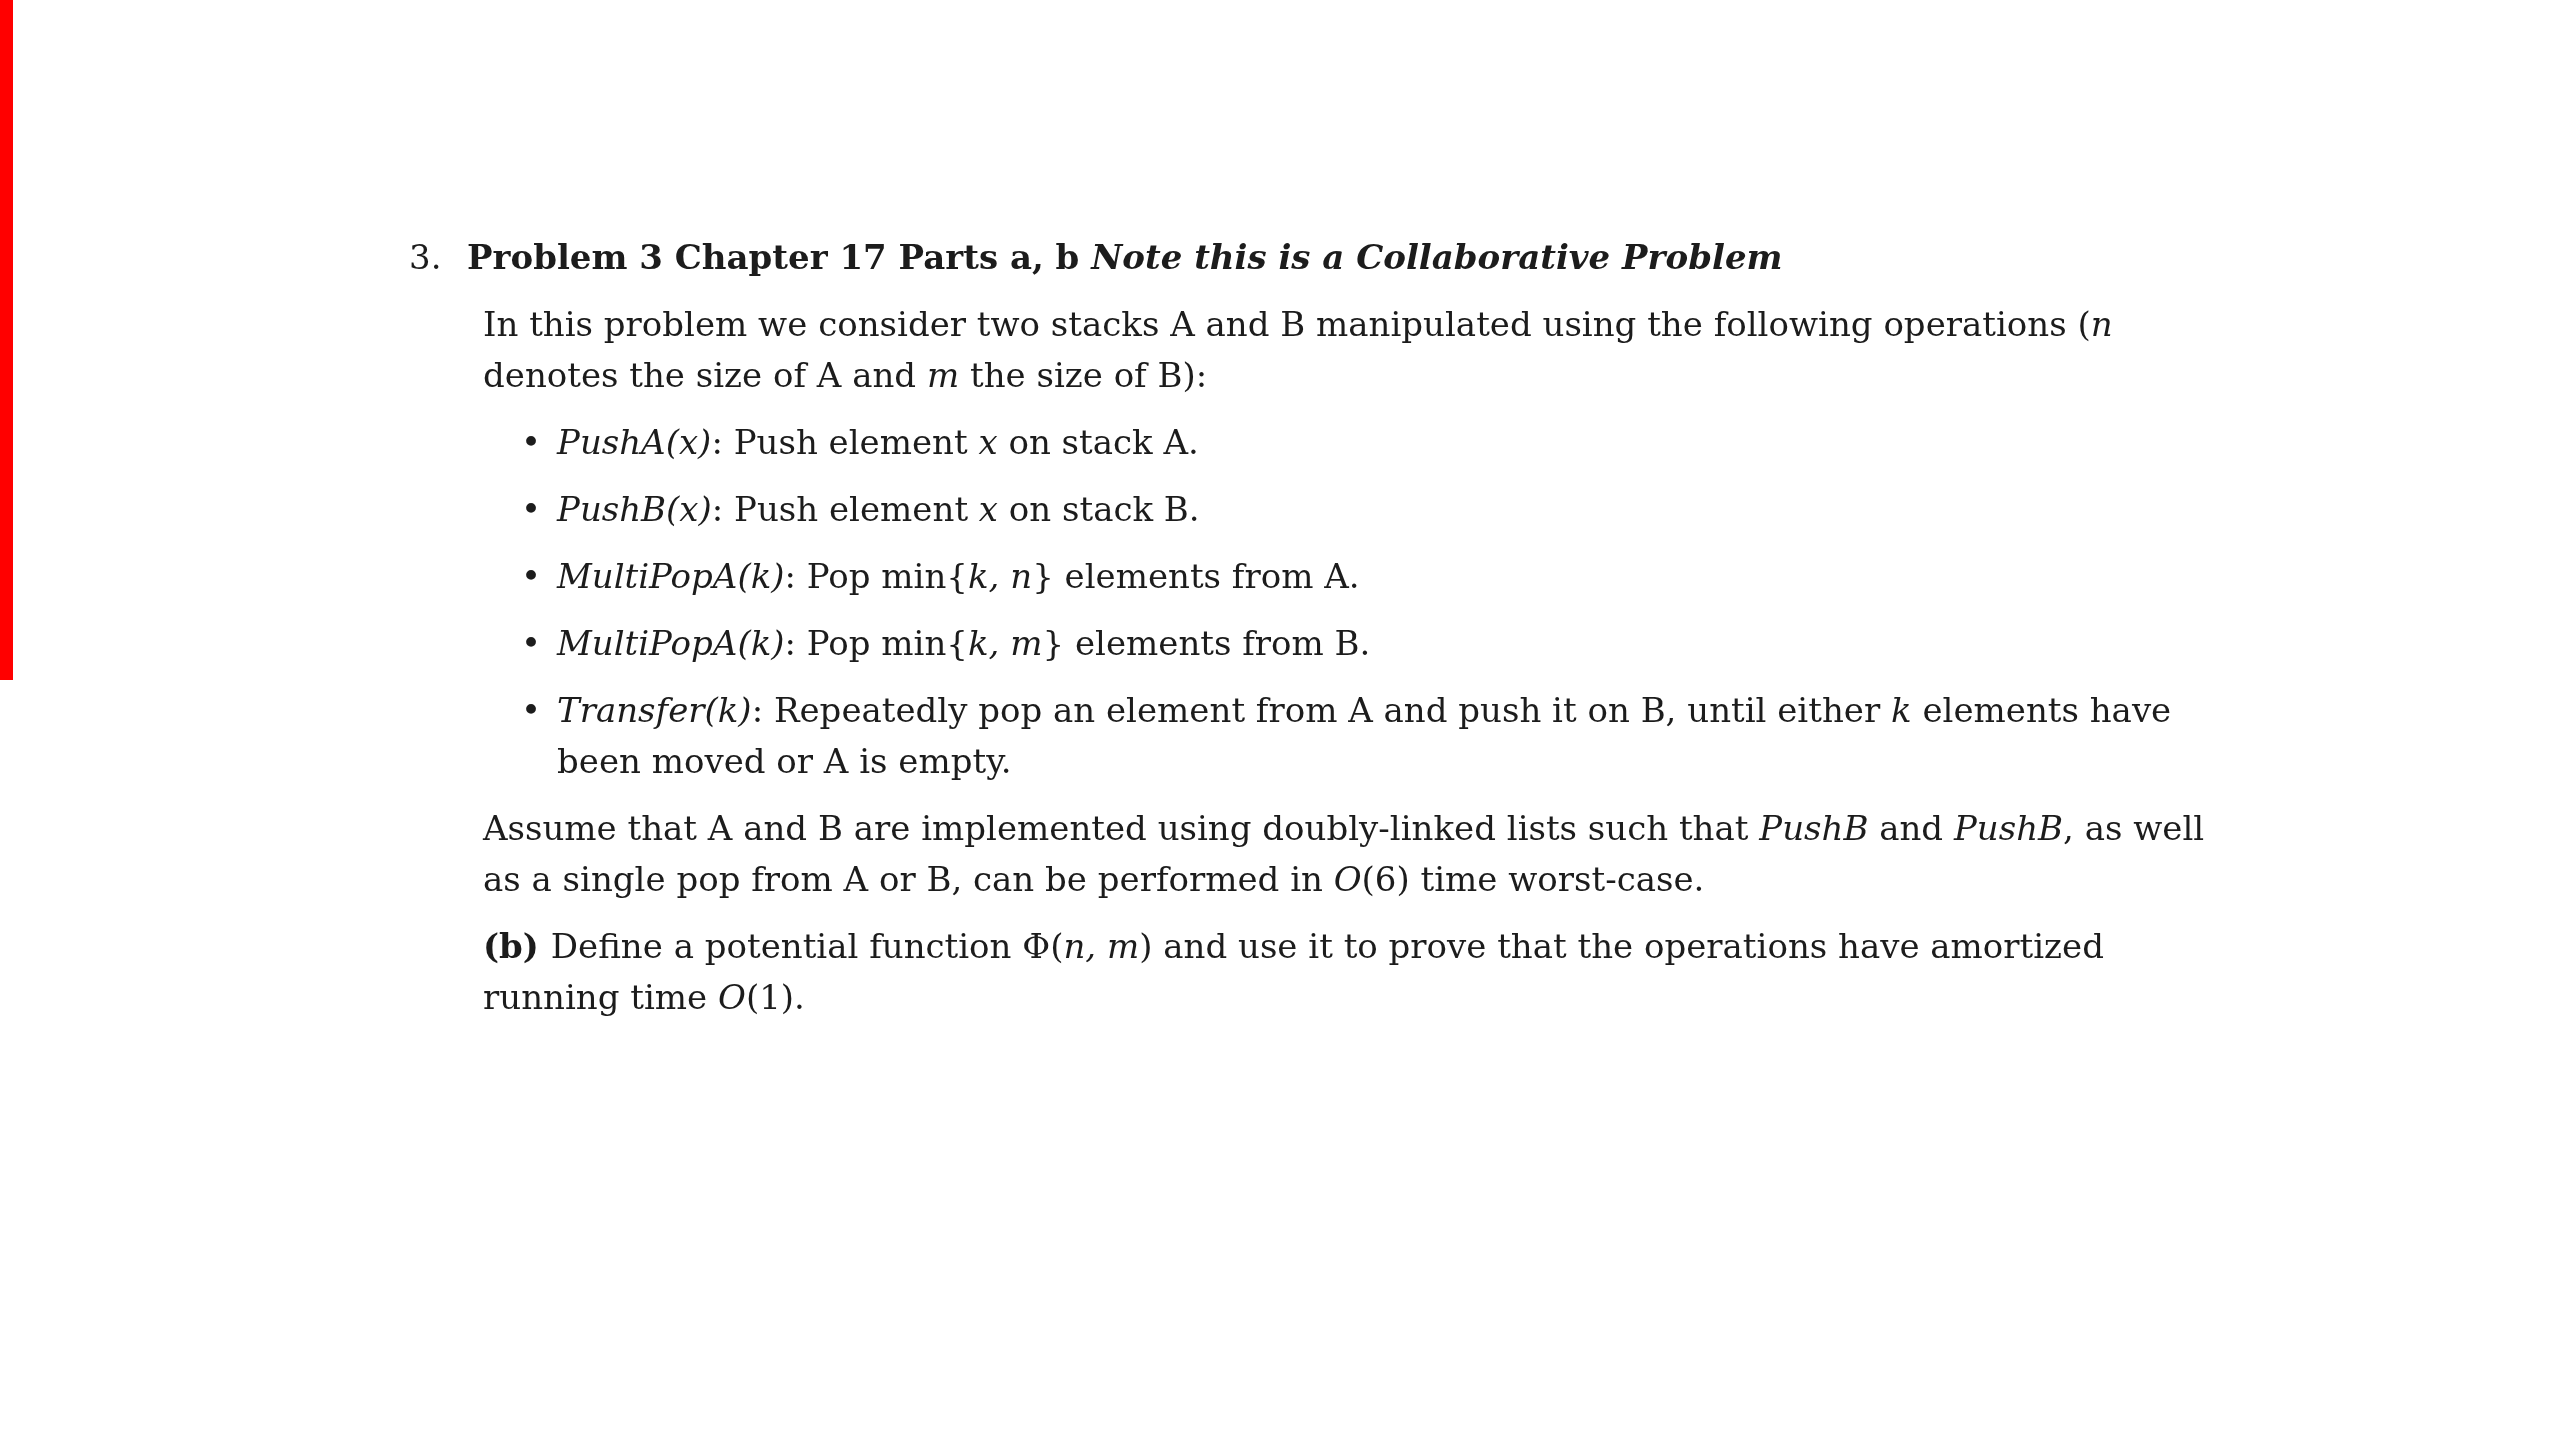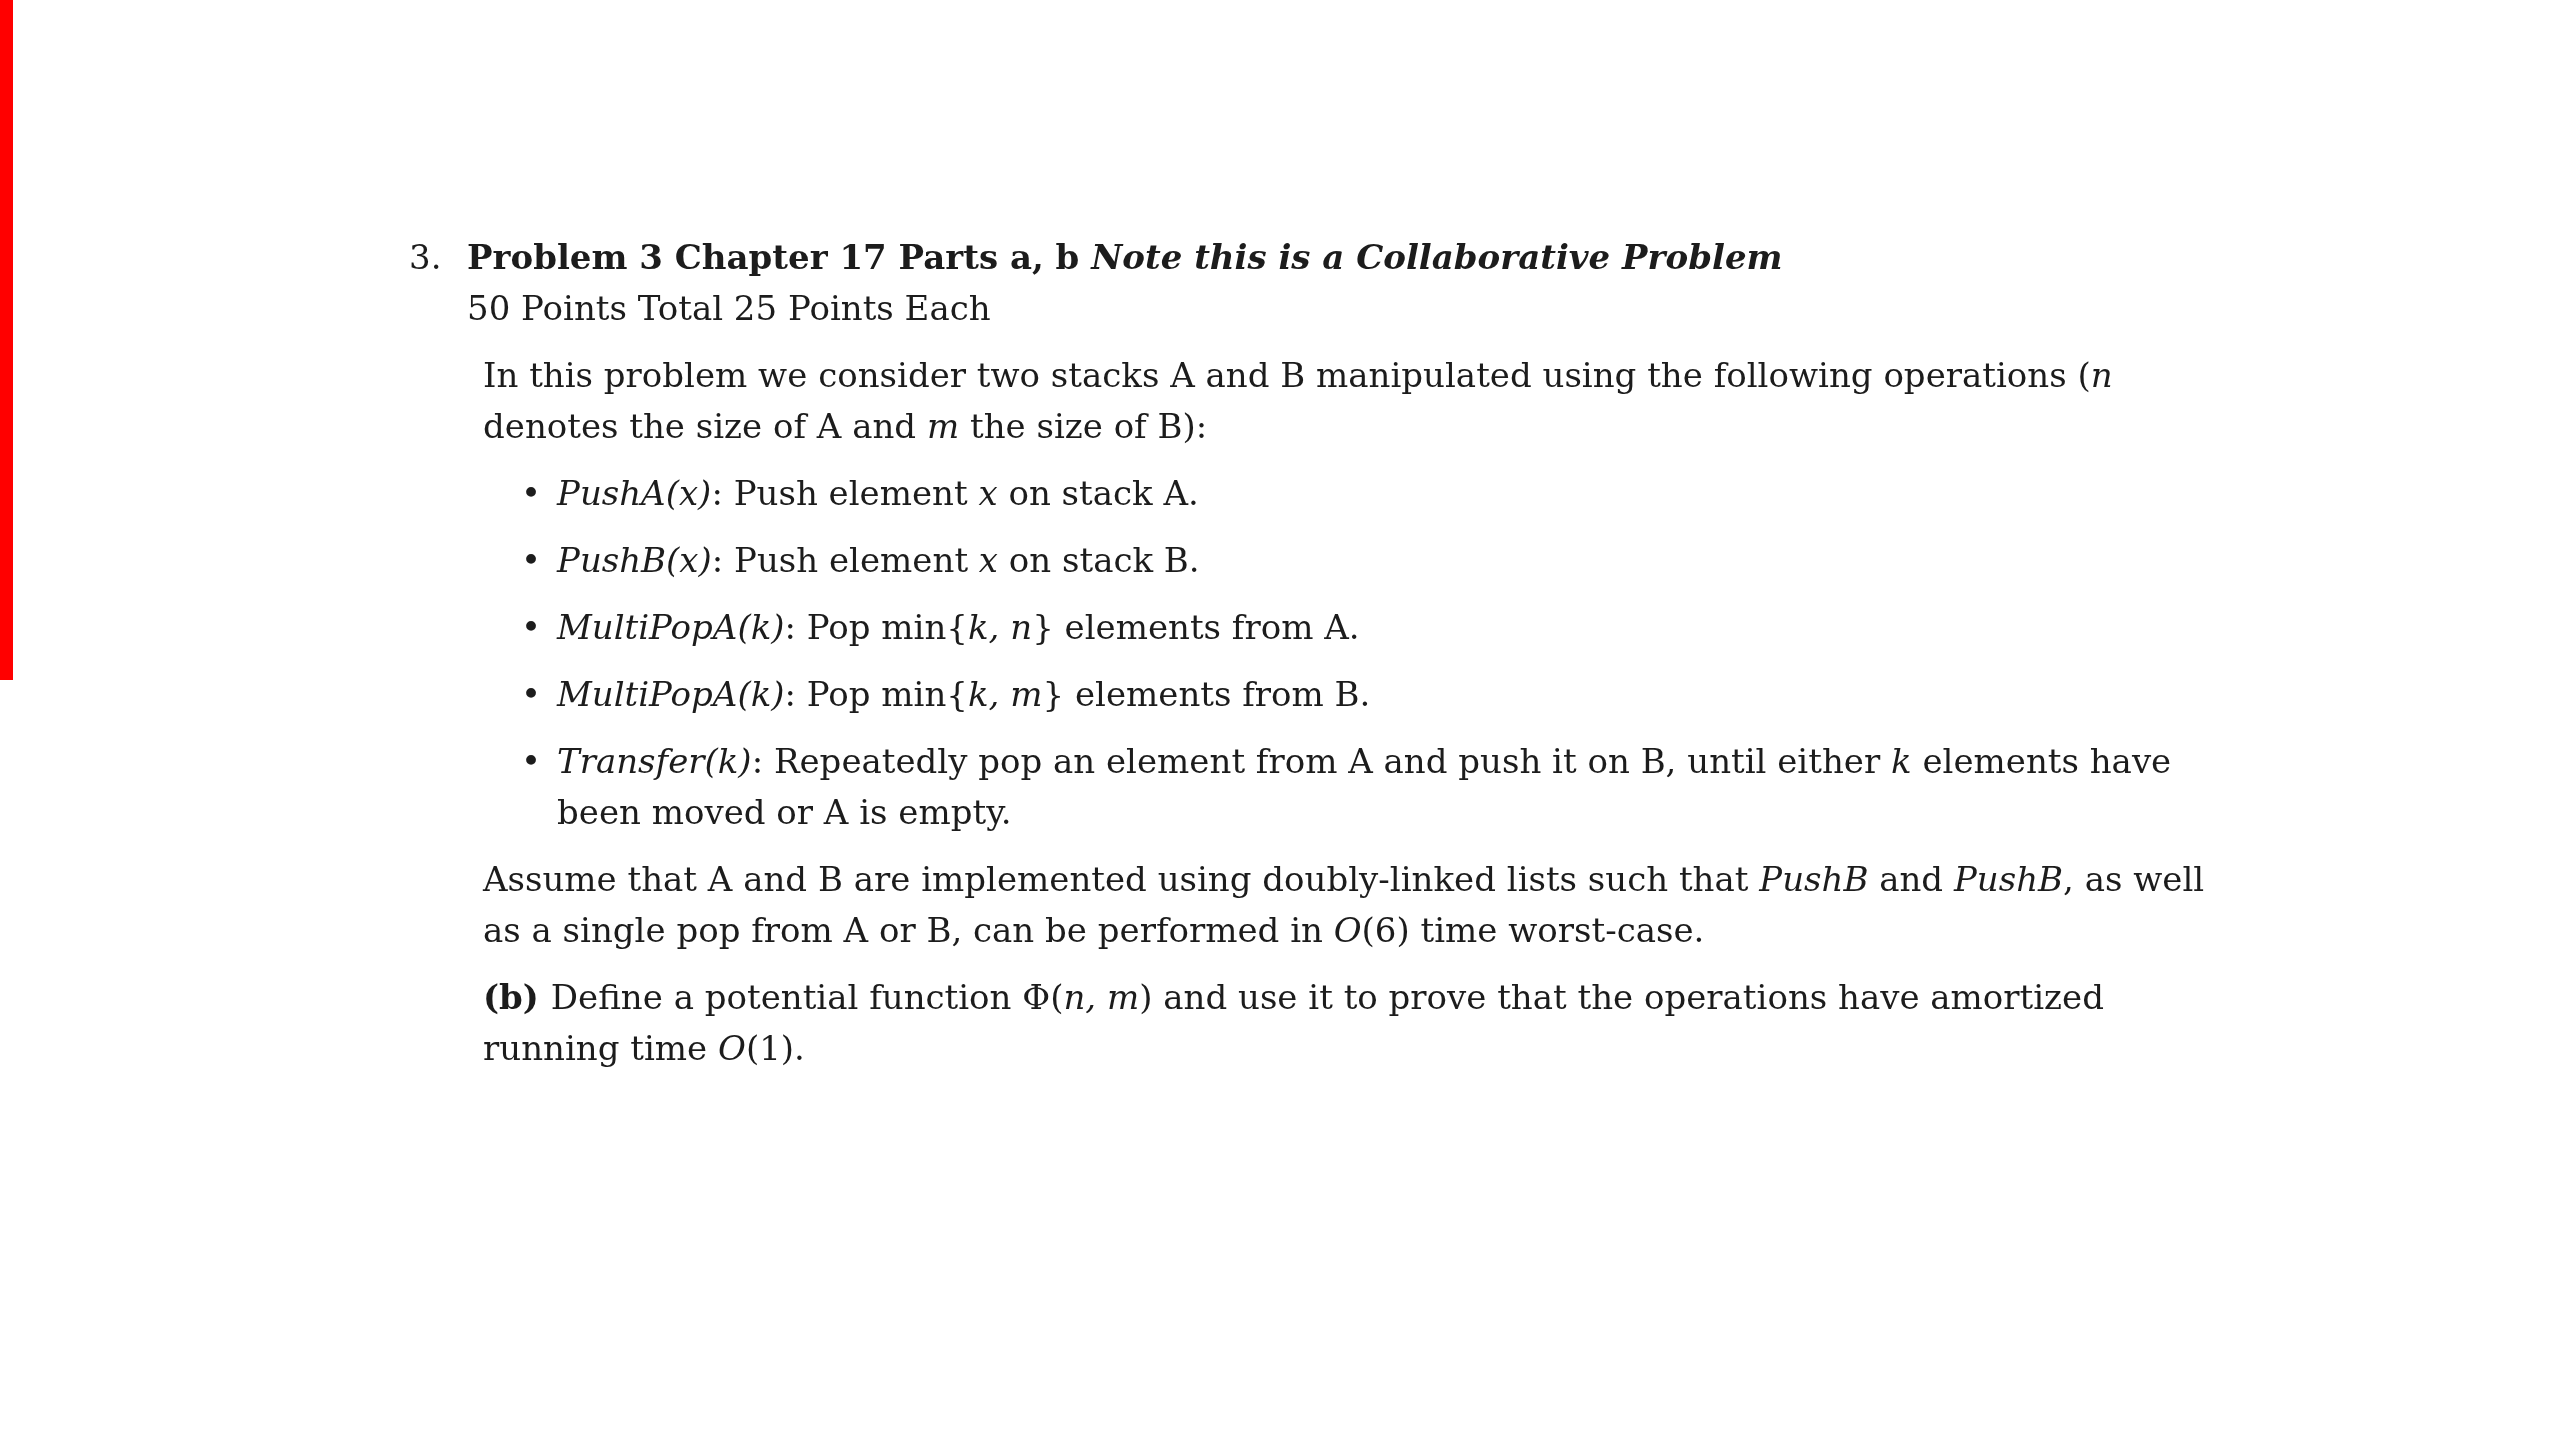--- a/index.html
+++ b/index.html
@@ -79,21 +79,20 @@
 
 <div class="red-bar" style="background: rgb(255, 0, 0);"></div>
 
 <main class="doc">
 
   <div class="heading-block">
     <span class="problem-number">3.</span>
     <span><span class="run-bold">Problem 3 Chapter 17 Parts a, b </span><span class="run-bolditalic">Note this is a Collaborative Problem</span></span>
   </div>
 
-  <div class="subheading">50 Points Total 25 Points Each</div>
 
   <p class="para intro"><span>In this problem we consider two stacks A and B manipulated using the following operations (</span><span class="run-italic">n</span><span> denotes the size of A and </span><span class="run-italic">m</span><span> the size of B):</span></p>
 
   <ul class="ops">
     <li>
       <span class="bullet">•</span>
       <span><span class="run-italic">PushA(x)</span><span>: Push element </span><span class="run-italic">x</span><span> on stack A.</span></span>
     </li>
     <li>
       <span class="bullet">•</span>

